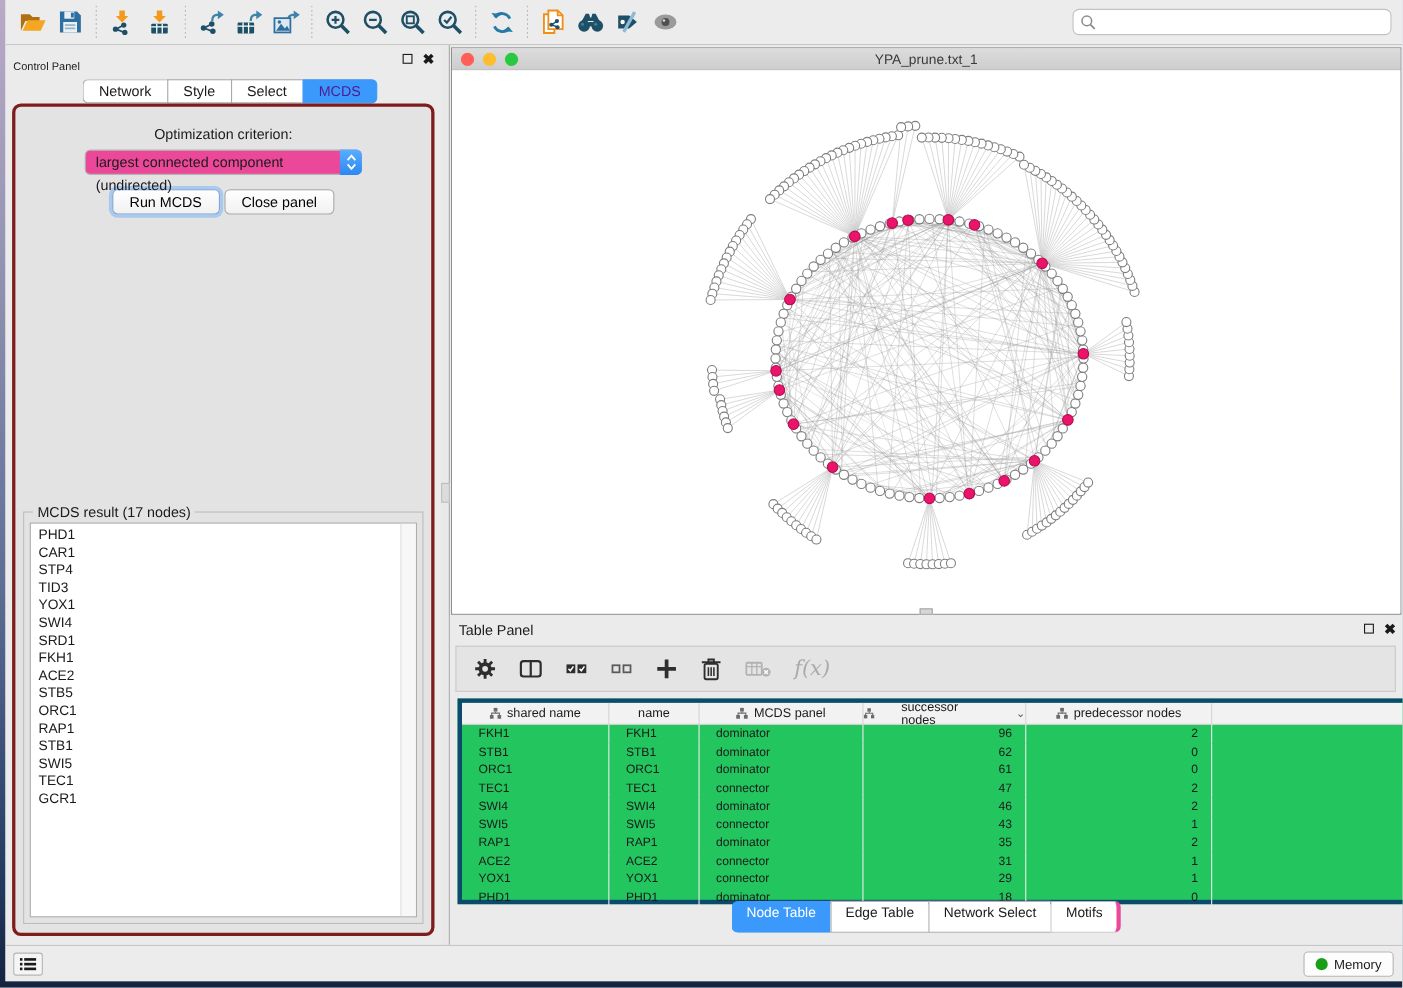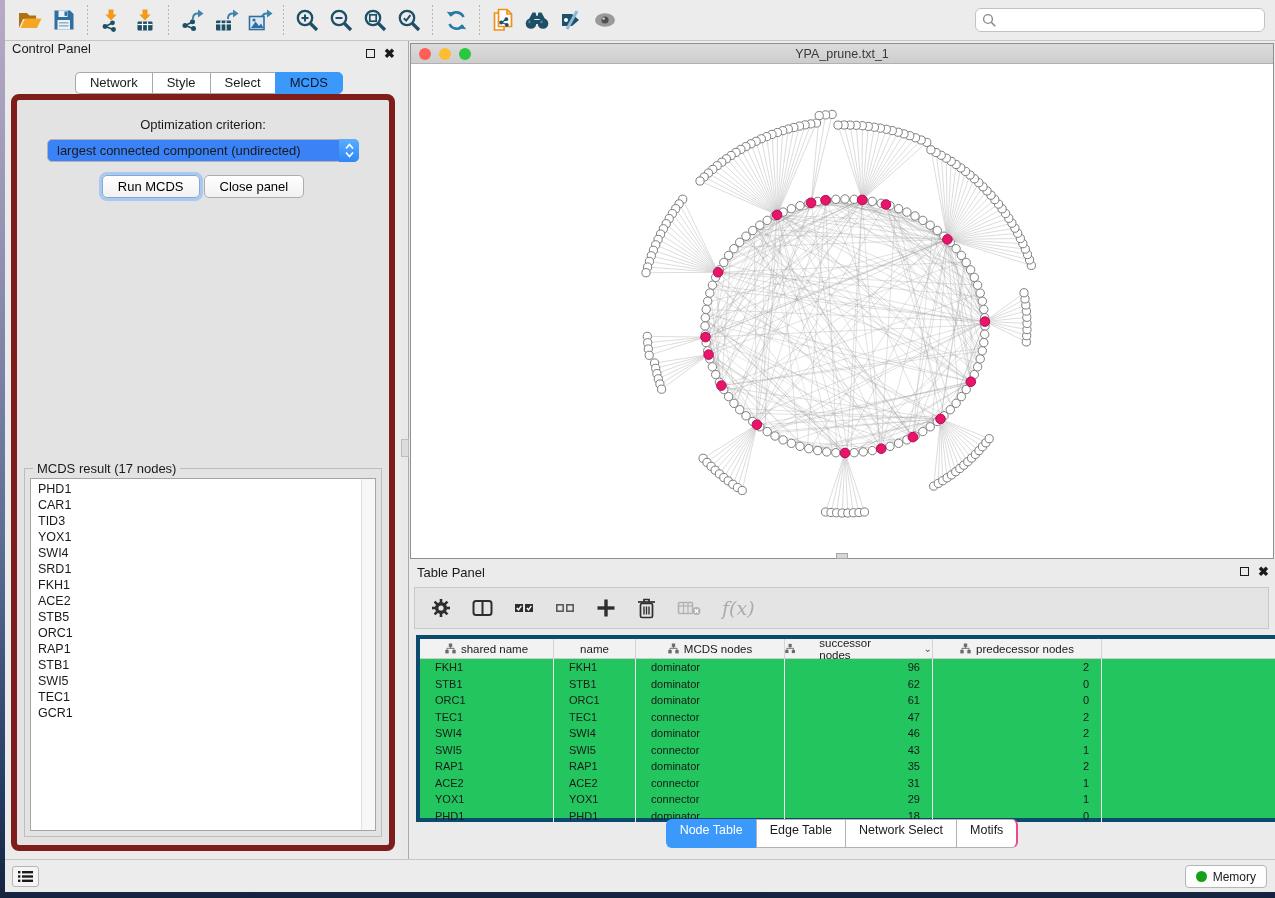--- a/index.html
+++ b/index.html
@@ -17,34 +17,34 @@
     background-size:1px 4px; }
   .searchbox { position:absolute; right:10px; top:8px; width:290px; height:24px; background:#fff;
     border:1px solid #c2c2c2; border-radius:6px; display:flex; align-items:center; padding:0 6px; }
   .searchbox input { border:none; outline:none; flex:1; font-size:12px; font-family:"Liberation Sans",sans-serif; background:transparent; }
 
   
   .main { display:flex; height:818px; }
 
   
   .control-panel { position:relative; width:396px; background:#ebebeb; }
-  .cp-title { position:absolute; left:7px; top:0; font-size:13px; }
+  .cp-title { position:absolute; left:7px; top:15px; font-size:10px; }
   .win-icons { position:absolute; right:6px; top:7px; display:flex; gap:9px; align-items:center; }
   .float-ic { width:9px; height:9px; border:1.5px solid #1a1a1a; display:inline-block; }
   .close-ic { font-size:13px; font-weight:bold; line-height:11px; }
   .cp-tabs { position:absolute; top:31px; left:12px; right:0; display:flex; justify-content:center; }
   .ctab { height:22px; line-height:20px; padding:0 14px; background:#fff; border:1px solid #a9a9a9;
     border-right:none; font-size:13px; }
   .ctab:first-child { border-radius:5px 0 0 5px; }
   .ctab:last-child { border-right:1px solid #a9a9a9; border-radius:0 5px 5px 0; }
-  .ctab.selected { background:#3b99fc; border-color:#3b99fc; color:#0f172a; }
+  .ctab.selected { background:#3b99fc; border-color:#3b99fc; color:#4c1d95; }
   .tab-content { position:absolute; left:6px; right:6px; top:53px; bottom:8px; background:#e3e3e4;
-    border:6px solid #7f1d1d; border-radius:8px; }
+    border:3px solid #7f1d1d; border-radius:8px; }
   .crit-label { text-align:center; margin-top:17px; font-size:13px; }
-  .dropdown { position:relative; width:312px; height:23px; margin:7px auto 0; background:#3b82f6;
+  .dropdown { position:relative; width:252px; height:23px; margin:7px auto 0; background:#ec4899;
     border:1px solid #b3b3b3; border-radius:5px; font-size:13px; line-height:21px; padding-left:9px; }
   .dd-stepper { position:absolute; right:-1px; top:-1px; width:20px; height:23px; background:linear-gradient(#59aefd,#2e87f5);
     border-radius:0 5px 5px 0; display:flex; align-items:center; justify-content:center; }
   .btn-row { display:flex; justify-content:center; gap:4px; margin-top:13px; }
   .btn { height:23px; padding:0 15px; font-size:13px; font-family:"Liberation Sans",sans-serif;
     background:linear-gradient(#ffffff,#f1f1f1); border:1px solid #acacac; border-radius:5px; }
   .btn.focused { box-shadow:0 0 0 3px #aac9ee; border-color:#84a9d8; }
   .groupbox { position:absolute; left:7px; right:7px; top:368px; bottom:8px; border:1px solid #bdbdbd; }
   .gb-title { position:absolute; top:-8px; left:8px; background:#e3e3e4; padding:0 4px; font-size:13px; }
   .listbox { position:absolute; left:5px; right:5px; top:9px; bottom:5px; background:#fff;
@@ -86,21 +86,21 @@
   .tr { display:flex; height:16.5px; }
   .td { font-size:11px; line-height:16.5px; border-right:1px solid #ececec; white-space:nowrap; overflow:hidden; }
   .td.left { padding-left:15px; text-align:left; }
   .td.right { padding-right:12px; text-align:right; }
   .tscroll { position:absolute; right:0; top:0; bottom:0; width:13px; background:#fbfbfb; border-left:1px solid #e3e3e3; }
   .tthumb { position:absolute; left:2px; top:45px; width:8px; height:110px; border-radius:4px; background:#c6c6c6; }
   .bottom-tabs { position:absolute; left:0; right:0; bottom:11px; display:flex; justify-content:center; }
   .btab { height:29px; line-height:21px; padding:0 13px; background:#fff; border:1px solid #b2b2b2;
     border-right:none; font-size:12.5px; }
   .btab:first-child { border-radius:6px 0 0 6px; }
-  .btab:last-child { border-right:2px solid #ec4899; border-radius:0 6px 6px 0; }
+  .btab:last-child { border-right:4px solid #ec4899; border-radius:0 6px 6px 0; }
   .btab.selected { background:#3b99fc; border-color:#3b99fc; color:#fff; }
 
   
   .statusbar { position:relative; height:33px; background:#ececec; border-top:1px solid #c6c6c6; }
   .sb-left-btn { position:absolute; left:7px; top:6px; width:27px; height:21px; background:#f5f5f5;
     border:1px solid #b5b5b5; border-radius:3px; display:flex; align-items:center; justify-content:center; }
   .memory-btn { position:absolute; right:8px; top:5px; height:23px; background:#fdfdfd; border:1px solid #b5b5b5;
     border-radius:4px; display:flex; align-items:center; gap:6px; padding:0 10px; font-size:12px; }
   .mem-dot { width:11px; height:11px; border-radius:50%; background:#17a017; }
 </style>
@@ -300,20 +300,21 @@
         <div class="btn-row">
           <button class="btn focused">Run MCDS</button>
           <button class="btn">Close panel</button>
         </div>
         <div class="groupbox">
           <span class="gb-title">MCDS result (17 nodes)</span>
           <div class="listbox">
             <div class="list-items" id="mcds-list">
                   <div class="list-item">PHD1</div>
                   <div class="list-item">CAR1</div>
+                  <div class="list-item">STP4</div>
                   <div class="list-item">TID3</div>
                   <div class="list-item">YOX1</div>
                   <div class="list-item">SWI4</div>
                   <div class="list-item">SRD1</div>
                   <div class="list-item">FKH1</div>
                   <div class="list-item">ACE2</div>
                   <div class="list-item">STB5</div>
                   <div class="list-item">ORC1</div>
                   <div class="list-item">RAP1</div>
                   <div class="list-item">STB1</div>
@@ -1074,21 +1075,21 @@
                 <div class="th" style="width: 82px;">
                   <span>name</span>
                 </div>
                 <div class="th" style="width: 149px;">
                   <svg width="11" height="11" viewBox="0 0 11 11">
                     <rect x="3.8" y="0.5" width="3.4" height="3.4" fill="#6b6b6b"></rect>
                     <rect x="0.3" y="7" width="3.4" height="3.4" fill="#6b6b6b"></rect>
                     <rect x="7.3" y="7" width="3.4" height="3.4" fill="#6b6b6b"></rect>
                     <path d="M5.5 4 v1.3 M2 7 V5.3 h7 V7" fill="none" stroke="#6b6b6b" stroke-width="1"></path>
                   </svg>
-                  <span>MCDS nodes</span>
+                  <span>MCDS panel</span>
                 </div>
                 <div class="th" style="width: 148px; gap: 24px;">
                   <svg width="11" height="11" viewBox="0 0 11 11">
                     <rect x="3.8" y="0.5" width="3.4" height="3.4" fill="#6b6b6b"></rect>
                     <rect x="0.3" y="7" width="3.4" height="3.4" fill="#6b6b6b"></rect>
                     <rect x="7.3" y="7" width="3.4" height="3.4" fill="#6b6b6b"></rect>
                     <path d="M5.5 4 v1.3 M2 7 V5.3 h7 V7" fill="none" stroke="#6b6b6b" stroke-width="1"></path>
                   </svg>
                   <span>successor nodes</span>
                   <span class="sortch">⌄</span>

